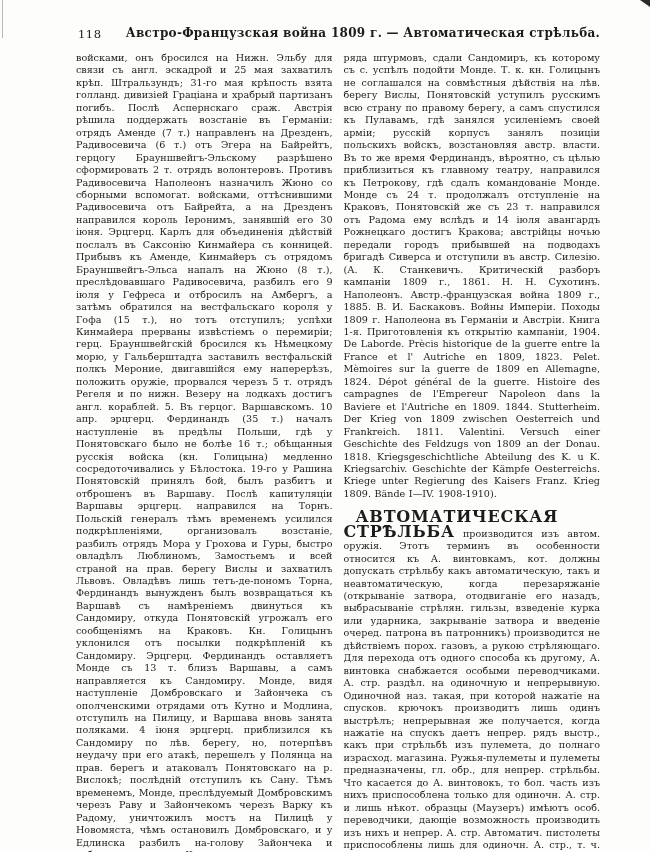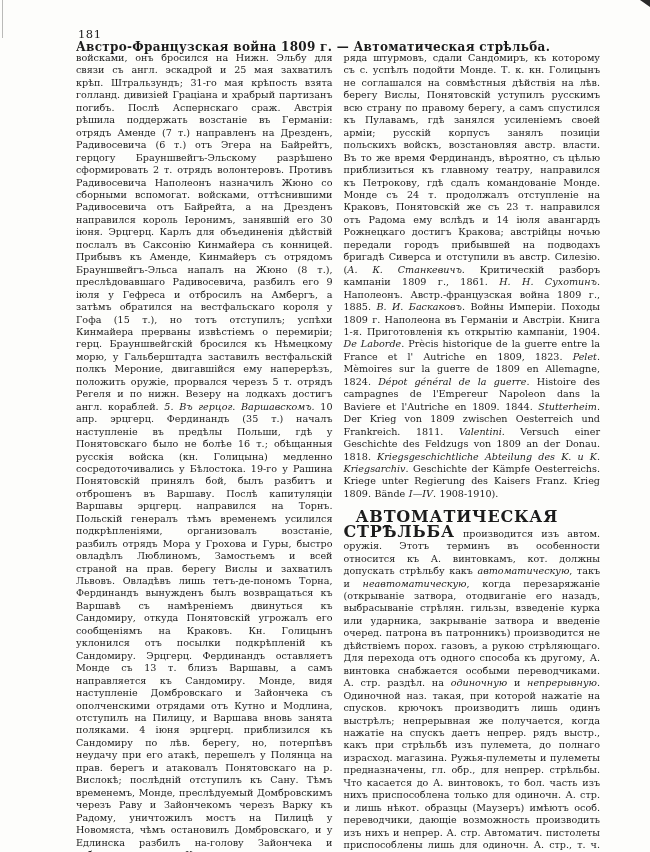--- a/index.html
+++ b/index.html
@@ -43,26 +43,25 @@
   }
   .page-num {
     position: absolute;
     left: 2px;
     top: 1px;
     font-size: 11.5px;
     letter-spacing: .5px;
   }
   .running-title {
     display: block;
-    text-align: left;
+    text-align: right;
     font-weight: bold;
     font-size: 12px;
     letter-spacing: .3px;
     white-space: nowrap;
-    margin-top: 14px;
   }
   .columns {
     position: absolute;
     top: 52px;
     left: 76px;
     width: 524px;
     height: 760px;
     display: flex;
     gap: 11px;
   }
@@ -71,41 +70,41 @@
     font-size: 9.6px;
     line-height: 12.45px;
     text-align: justify;
     letter-spacing: 0;
     word-spacing: .5px;
   }
   .col p {
     margin: 0;
     text-align: justify;
   }
-  .run-i { font-style: italic; }
+  .run-i { }
   .article-para {
     margin-top: 11px !important;
     text-indent: 12px;
   }
   .article-heading {
     font-weight: bold;
     font-size: 16px;
     letter-spacing: .8px;
   }
 </style>
 </head>
 <body>
 
 <div class="page">
 
   <div class="edge-line-tl"></div>
   <div class="corner-mark-tr"></div>
 
   <div class="header">
-    <span class="page-num">181</span>
+    <span class="page-num">118</span>
     <span class="running-title">Австро-Французская война 1809 г. — Автоматическая стрѣльба.</span>
   </div>
 
   <div class="columns">
 
     <div class="col">
       <p><span>войсками, онъ бросился на Нижн. Эльбу для связи съ англ. эскадрой и 25 мая захватилъ крѣп. Штральзундъ; 31-го мая крѣпость взята голланд. дивизіей Граціана и храбрый партизанъ погибъ. Послѣ Аспернскаго сраж. Австрія рѣшила поддержать возстаніе въ Германіи: отрядъ Аменде (7 т.) направленъ на Дрезденъ, Радивосевича (6 т.) отъ Эгера на Байрейтъ, герцогу Брауншвейгъ-Эльскому разрѣшено сформировать 2 т. отрядъ волонтеровъ. Противъ Радивосевича Наполеонъ назначилъ Жюно со сборными вспомогат. войсками, оттѣснившими Радивосевича отъ Байрейта, а на Дрезденъ направился король Іеронимъ, занявшій его 30 іюня. Эрцгерц. Карлъ для объединенія дѣйствій послалъ въ Саксонію Кинмайера съ конницей. Прибывъ къ Аменде, Кинмайеръ съ отрядомъ Брауншвейгъ-Эльса напалъ на Жюно (8 т.), преслѣдовавшаго Радивосевича, разбилъ его 9 іюля у Гефреса и отбросилъ на Амбергъ, а затѣмъ обратился на вестфальскаго короля у Гофа (15 т.), но тотъ отступилъ; успѣхи Кинмайера прерваны извѣстіемъ о перемиріи; герц. Брауншвейгскій бросился къ Нѣмецкому морю, у Гальберштадта заставилъ вестфальскій полкъ Мероние, двигавшійся ему наперерѣзъ, положить оружіе, прорвался черезъ 5 т. отрядъ Регеля и по нижн. Везеру на лодкахъ достигъ англ. кораблей. </span><span class="run-i">5. Въ герцог. Варшавскомъ.</span><span> 10 апр. эрцгерц. Фердинандъ (35 т.) началъ наступленіе въ предѣлы Польши, гдѣ у Понятовскаго было не болѣе 16 т.; обѣщанныя русскія войска (кн. Голицына) медленно сосредоточивались у Бѣлостока. 19-го у Рашина Понятовскій принялъ бой, былъ разбитъ и отброшенъ въ Варшаву. Послѣ капитуляціи Варшавы эрцгерц. направился на Торнъ. Польскій генералъ тѣмъ временемъ усилился подкрѣпленіями, организовалъ возстаніе, разбилъ отрядъ Мора у Грохова и Гуры, быстро овладѣлъ Люблиномъ, Замостьемъ и всей страной на прав. берегу Вислы и захватилъ Львовъ. Овладѣвъ лишь тетъ-де-пономъ Торна, Фердинандъ вынужденъ былъ возвращаться къ Варшавѣ съ намѣреніемъ двинуться къ Сандомиру, откуда Понятовскій угрожалъ его сообщеніямъ на Краковъ. Кн. Голицынъ уклонился отъ посылки подкрѣпленій къ Сандомиру. Эрцгерц. Фердинандъ оставляетъ Монде съ 13 т. близъ Варшавы, а самъ направляется къ Сандомиру. Монде, видя наступленіе Домбровскаго и Зайончека съ ополченскими отрядами отъ Кутно и Модлина, отступилъ на Пилицу, и Варшава вновь занята поляками. 4 іюня эрцгерц. приблизился къ Сандомиру по лѣв. берегу, но, потерпѣвъ неудачу при его атакѣ, перешелъ у Полянца на прав. берегъ и атаковалъ Понятовскаго на р. Вислокѣ; послѣдній отступилъ къ Сану. Тѣмъ временемъ, Монде, преслѣдуемый Домбровскимъ черезъ Раву и Зайончекомъ черезъ Варку къ Радому, уничтожилъ мостъ на Пилицѣ у Новомяста, чѣмъ остановилъ Домбровскаго, и у Едлинска разбилъ на-голову Зайончека и отбросилъ его на Козенице, но, не развивъ успѣха, по приказанію Фердинанда, двинулся къ Сандомиру. Эрцгерц. между тѣмъ атаковалъ Понятовскаго впереди Сана; послѣдній разсчитывалъ на содѣйствіе находившейся вблизи русской дивизіи Суворова; однако, направленная къ Сану бригада Сиверса подъ пустыми предлогами уклонилась отъ содѣйствія и въ ночь съ 13 на 14 іюня поляки отступили за Санъ, а 18-го, послѣ</span></p>
     </div>
 
     <div class="col">

